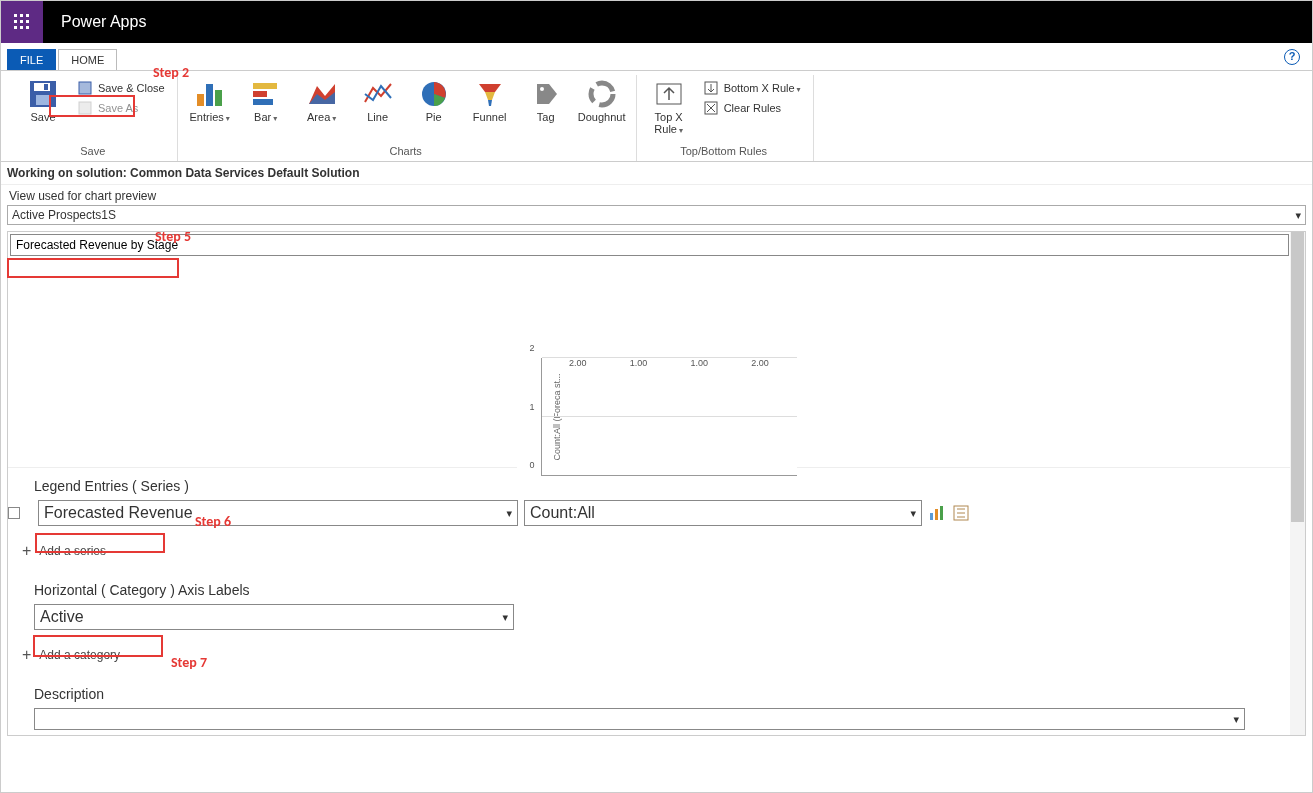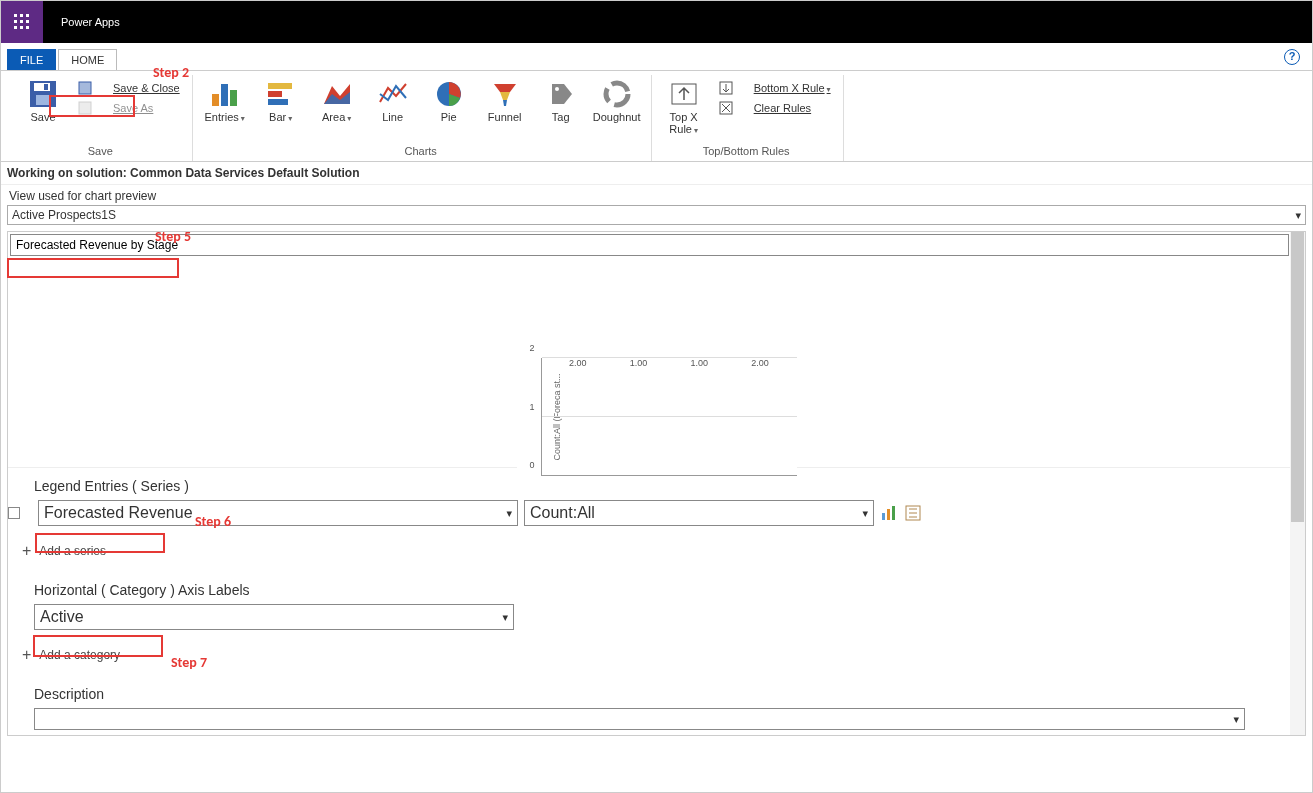--- a/index.html
+++ b/index.html
@@ -1,36 +1,36 @@
 <!DOCTYPE html>
 <html><head>
 <meta charset="utf-8">
 <style>
   * { box-sizing: border-box; margin: 0; padding: 0; }
   body { font-family: "Segoe UI", Tahoma, sans-serif; font-size: 12px; color: #333; background: #fff; width: 1313px; height: 793px; overflow: hidden; border: 1px solid #ccc; position: relative; }
   
   .topbar { background: #000; height: 42px; display: flex; align-items: center; }
   .waffle { width: 42px; height: 42px; background: #5e2a84; display: flex; align-items: center; justify-content: center; color: #fff; font-size: 18px; }
   .waffle svg { fill: #fff; }
-  .app-title { color: #fff; font-size: 11px; margin-left: 18px; font-weight: 400; }
+  .app-title { color: #fff; font-size: 16px; margin-left: 18px; font-weight: 400; }
   
   .tabrow { display: flex; align-items: flex-end; padding-left: 6px; padding-top: 6px; gap: 2px; position: relative; }
   .tab { border: 1px solid #bbb; border-bottom: none; padding: 4px 12px; font-size: 11px; cursor: pointer; background: #fff; }
   .tab.file { background: #0b5bb5; color: #fff; border-color: #0b5bb5; }
   .help-icon { position: absolute; right: 12px; top: 6px; color: #0b5bb5; width: 16px; height: 16px; border: 1.5px solid #0b5bb5; border-radius: 50%; text-align: center; line-height: 13px; font-size: 11px; font-weight: bold; }
   
   .ribbon { display: flex; border: 1px solid #ccc; border-left: none; border-right: none; min-height: 92px; padding: 4px 10px 0 10px; }
   .ribbon-group { display: flex; flex-direction: column; align-items: center; justify-content: space-between; border-right: 1px solid #ddd; padding: 2px 8px 2px 6px; }
   .group-content { display: flex; gap: 4px; align-items: flex-start; }
   .group-label { font-size: 11px; color: #555; padding: 2px 0; }
   .big-btn { display: flex; flex-direction: column; align-items: center; width: 52px; padding: 2px 2px; cursor: pointer; text-align: center; }
   .big-btn .icon { width: 32px; height: 30px; display: flex; align-items: center; justify-content: center; }
   .big-btn .lbl { font-size: 11px; margin-top: 2px; line-height: 1.1; }
   .mini-stack { display: flex; flex-direction: column; gap: 2px; padding-top: 2px; }
-  .mini-btn { display: flex; align-items: center; gap: 20px; font-size: 11px; padding: 1px 4px; cursor: pointer; white-space: nowrap; text-decoration: underline; }
+  .mini-btn { display: flex; align-items: center; gap: 5px; font-size: 11px; padding: 1px 4px; cursor: pointer; white-space: nowrap; }
   .mini-btn .sm-icon { width: 16px; height: 16px; display: inline-flex; align-items: center; justify-content: center; }
   .dd::after { content: "▾"; font-size: 8px; margin-left: 2px; color: #666; }
   
   .solution-bar { font-weight: bold; font-size: 12px; padding: 4px 6px; border-bottom: 1px solid #eee; }
   
   .content { padding: 0 2px; }
   .view-label { font-size: 12px; padding: 4px 6px 2px 6px; }
   .view-select { margin: 0 4px; width: calc(100% - 8px); border: 1px solid #aaa; padding: 2px 4px; font-size: 12px; background: #fff; cursor: pointer; display: flex; justify-content: space-between; align-items: center; }
   .view-select::after { content: "▾"; font-size: 11px; }
   
@@ -50,21 +50,21 @@
   .preview-scroll .thumb { width: 11px; background: #c8c8c8; }
   .preview-scroll .arr { font-size: 8px; color: #666; line-height: 12px; }
   
   .section { padding: 10px 20px 4px 26px; }
   .section-label { font-size: 14px; margin-bottom: 6px; }
   .series-row { display: flex; align-items: center; gap: 6px; }
   .chk { width: 12px; height: 12px; border: 1px solid #888; }
   .sel { border: 1px solid #888; padding: 3px 5px; font-size: 16px; background: #fff; display: flex; justify-content: space-between; align-items: center; cursor: pointer; }
   .sel::after { content: "▾"; font-size: 11px; margin-left: 4px; }
   .sel.w1 { width: 480px; }
-  .sel.w2 { width: 350px; }
+  .sel.w2 { width: 398px; }
   .tiny-icon { width: 18px; height: 18px; display: inline-flex; align-items: center; justify-content: center; }
   .add-link { display: flex; align-items: center; gap: 8px; padding: 12px 14px; font-size: 12px; color: #444; cursor: pointer; }
   .plus { font-size: 16px; font-weight: 300; color: #555; }
   
   .scrollbar-v { position: absolute; right: 0; top: 0; bottom: 0; width: 15px; background: #f4f4f4; }
   .scrollbar-v .sthumb { position: absolute; left: 1px; right: 1px; top: 0; height: 290px; background: #c8c8c8; }
   
   .annot { position: absolute; color: #e53935; font-weight: 600; font-size: 14px; font-family: Calibri, sans-serif; z-index: 50; pointer-events: none; }
   .annot-box { position: absolute; border: 2px solid #e53935; z-index: 49; pointer-events: none; }
 </style>

